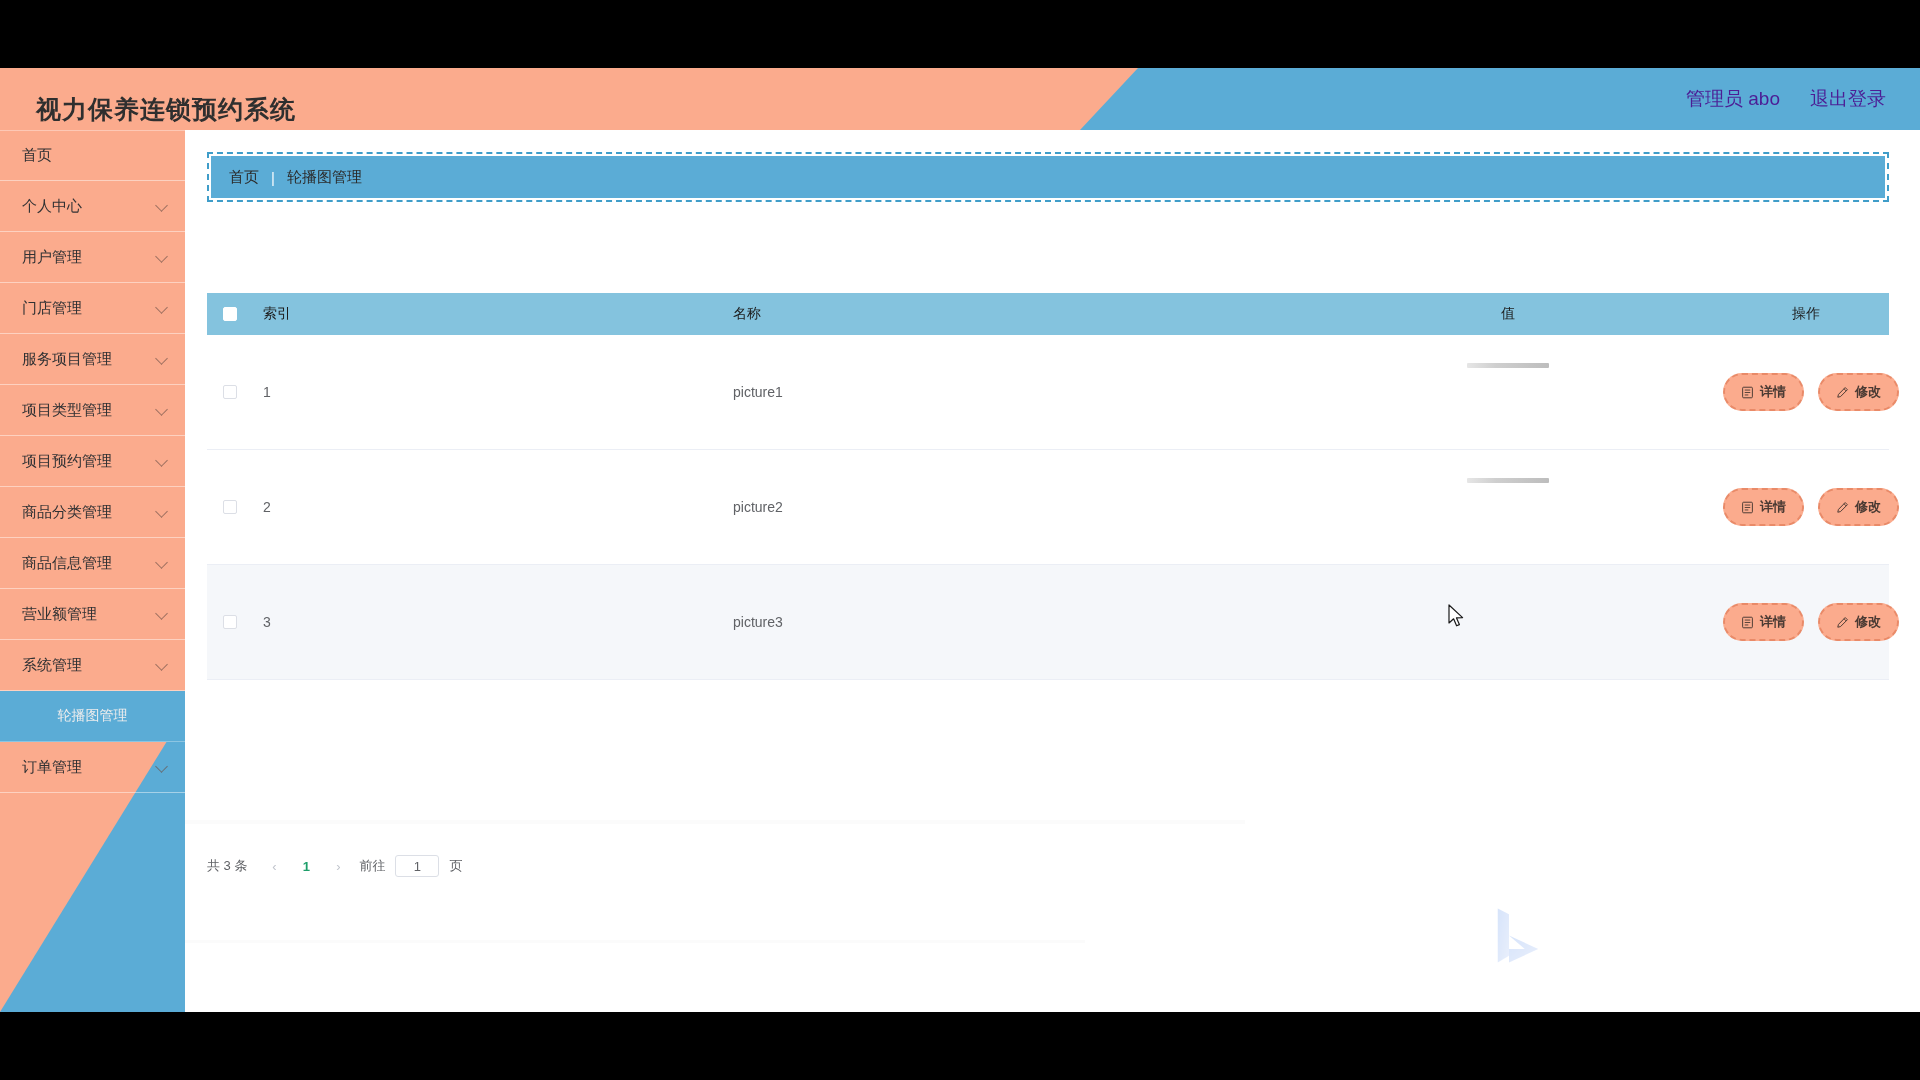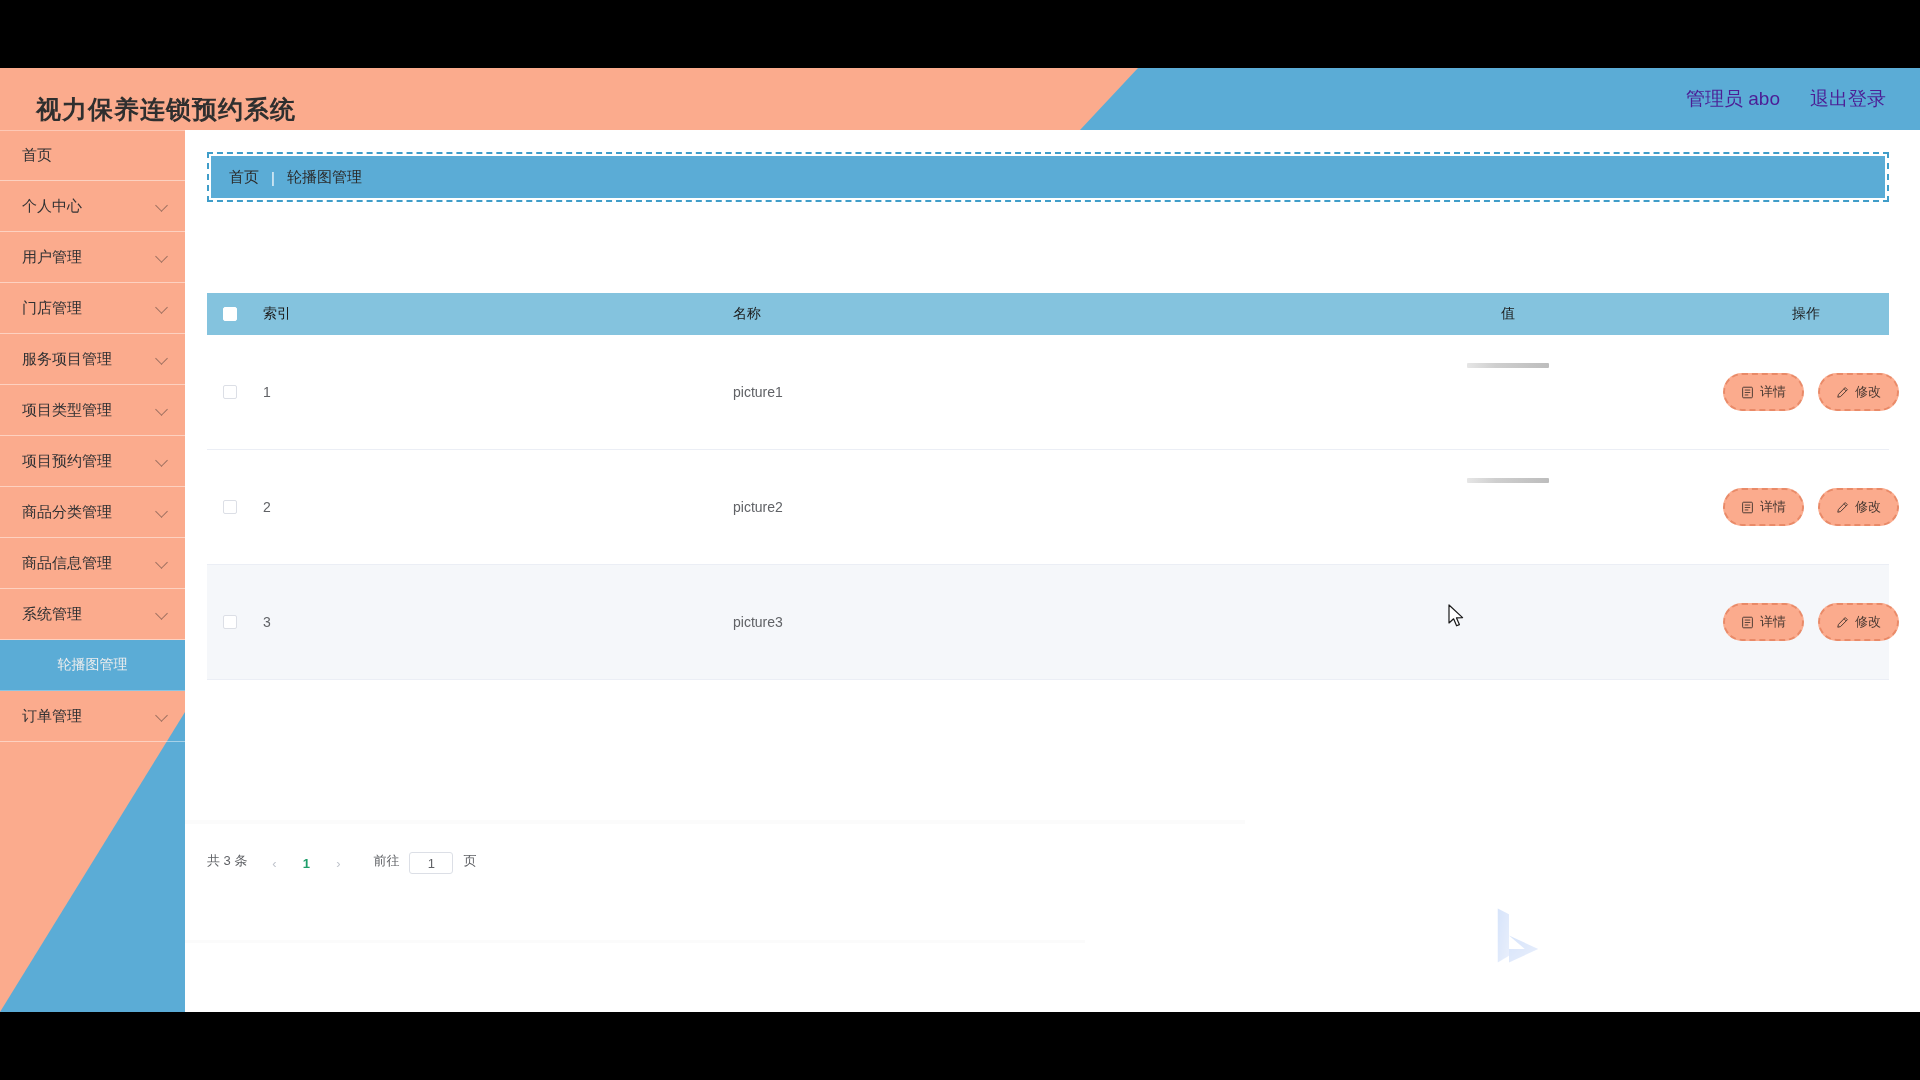--- a/index.html
+++ b/index.html
@@ -251,21 +251,21 @@
     display: inline-block;
     width: 82px;
     height: 5px;
     background: linear-gradient(90deg,#e6e6e6 0%, #cfcfcf 35%, #bdbdbd 100%);
     border-radius: 1px;
     vertical-align: middle;
     position: relative;
     top: -28px;
   }
 
-  .ops { display: flex; align-items: center; justify-content: center; gap: 14px; }
+  .ops { display: flex; align-items: center; justify-content: center; gap: 14px; font-weight: bold; }
   .btn {
     display: inline-flex;
     align-items: center;
     gap: 6px;
     padding: 8px 16px;
     background: #fbab8d;
     border: 2px dashed #e98a68;
     border-radius: 22px;
     color: #4a3a33;
     font-size: 13px;
@@ -274,20 +274,21 @@
     box-sizing: border-box;
   }
   .btn svg { display: block; }
 
   
   .pager {
     position: absolute;
     left: 22px;
     top: 722px;
     display: flex;
+    align-items: center;
     gap: 10px;
     font-size: 13px;
     color: #606266;
     height: 28px;
   }
   .pager .total { margin-right: 6px; white-space: nowrap; }
   .pager .arrow {
     width: 22px; height: 22px;
     display: inline-flex; align-items: center; justify-content: center;
     color: #c0c4cc;
@@ -296,21 +297,21 @@
     background: transparent;
   }
   .pager .pnum {
     min-width: 22px; height: 22px;
     display: inline-flex; align-items: center; justify-content: center;
     color: #1e9e6a;
     font-weight: bold;
     font-size: 13px;
     cursor: pointer;
   }
-  .pager .jump-label { margin-left: 14px; white-space: nowrap; }
+  .pager .jump-label { white-space: nowrap; }
   .pager .jump-input {
     width: 44px; height: 22px;
     border: 1px solid #dcdfe6;
     border-radius: 3px;
     text-align: center;
     font-size: 13px;
     color: #606266;
     font-family: "Liberation Sans", sans-serif;
     box-sizing: border-box;
     outline: none;
@@ -407,20 +408,24 @@
         <div class="menu-item">
           <span class="label">商品分类管理</span>
           <span class="chevron"></span>
         </div>
 
         <div class="menu-item">
           <span class="label">商品信息管理</span>
           <span class="chevron"></span>
         </div>
 
+        <div class="menu-item">
+          <span class="label">营业额管理</span>
+          <span class="chevron"></span>
+        </div>
 
         <div class="menu-item">
           <span class="label">系统管理</span>
           <span class="chevron"></span>
         </div>
 
         <div class="submenu-item">
           <span>轮播图管理</span>
         </div>
 

